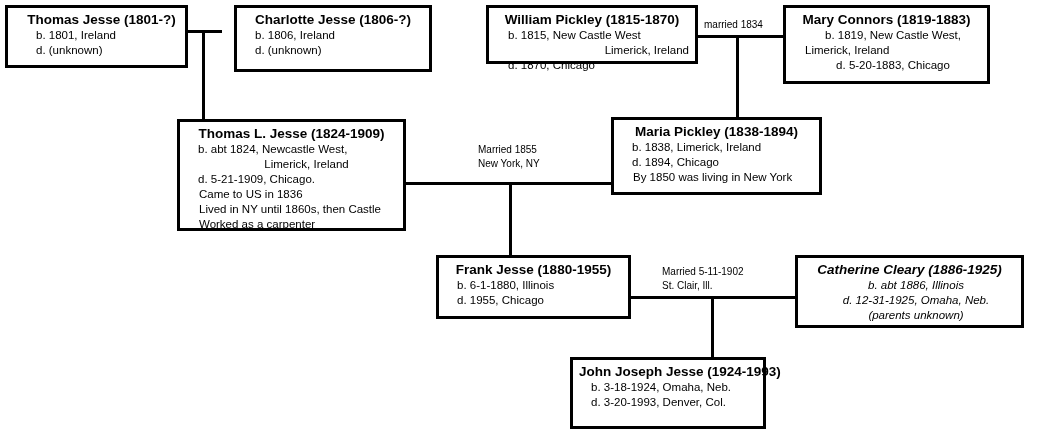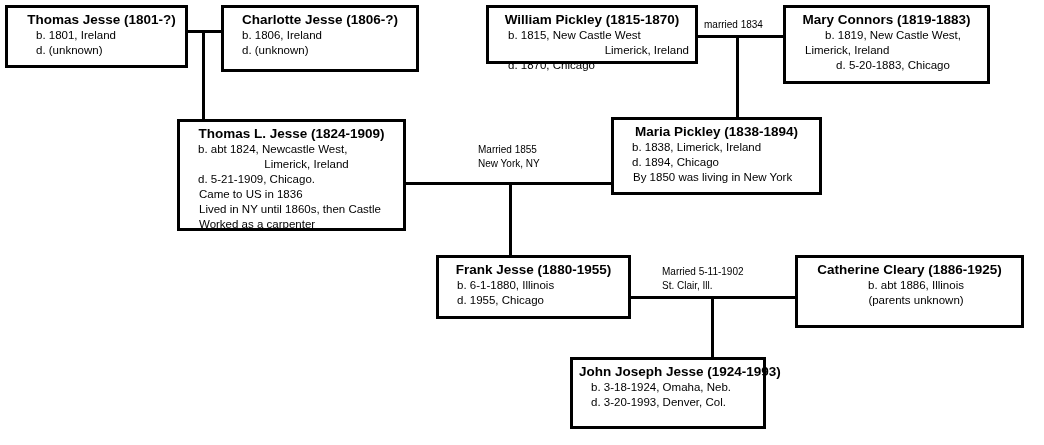--- a/index.html
+++ b/index.html
@@ -101,21 +101,21 @@
     <div>Married 5-11-1902</div>
     <div>St. Clair, Ill.</div>
   </div>
 
   <div class="person-box" style="left:5px; top:5px; width:183px; height:63px;padding-left:16px;">
     <div class="p-name">Thomas Jesse (1801-?)</div>
     <div class="p-line al-left indent-1">b. 1801, Ireland</div>
     <div class="p-line al-left indent-1">d. (unknown)</div>
   </div>
 
-  <div class="person-box" style="left:221px; top:5px; width:198px; height:67px;">
+  <div class="person-box" style="left:234px; top:5px; width:198px; height:67px;">
     <div class="p-name">Charlotte Jesse (1806-?)</div>
     <div class="p-line al-left indent-1">b. 1806, Ireland</div>
     <div class="p-line al-left indent-1">d. (unknown)</div>
   </div>
 
   <div class="person-box" style="left:486px; top:5px; width:212px; height:59px;">
     <div class="p-name">William Pickley (1815-1870)</div>
     <div class="p-line al-left">b. 1815, New Castle West</div>
     <div class="p-line al-right">Limerick, Ireland</div>
     <div class="p-line al-left">d. 1870, Chicago</div>
@@ -144,23 +144,24 @@
     <div class="p-line al-left indent-1">d. 1894, Chicago</div>
     <div class="p-line al-left">By 1850 was living in New York</div>
   </div>
 
   <div class="person-box" style="left:436px; top:255px; width:195px; height:64px;">
     <div class="p-name">Frank Jesse (1880-1955)</div>
     <div class="p-line al-left indent-1">b. 6-1-1880, Illinois</div>
     <div class="p-line al-left indent-1">d. 1955, Chicago</div>
   </div>
 
-  <div class="person-box" style="left:795px; top:255px; width:229px; height:73px;">
+  <div class="person-box" style="left:795px; top:255px; width:229px; height:73px;font-style:italic;">
     <div class="p-name">Catherine Cleary (1886-1925)</div>
     <div class="p-line al-center">b. abt 1886, Illinois</div>
+    <div class="p-line al-center">d. 12-31-1925, Omaha, Neb.</div>
     <div class="p-line al-center">(parents unknown)</div>
   </div>
 
   <div class="person-box" style="left:570px; top:357px; width:196px; height:72px;">
     <div class="p-name">John Joseph Jesse (1924-1993)</div>
     <div class="p-line al-left indent-1">b. 3-18-1924, Omaha, Neb.</div>
     <div class="p-line al-left indent-1">d. 3-20-1993, Denver, Col.</div>
   </div>
 
 </div>

